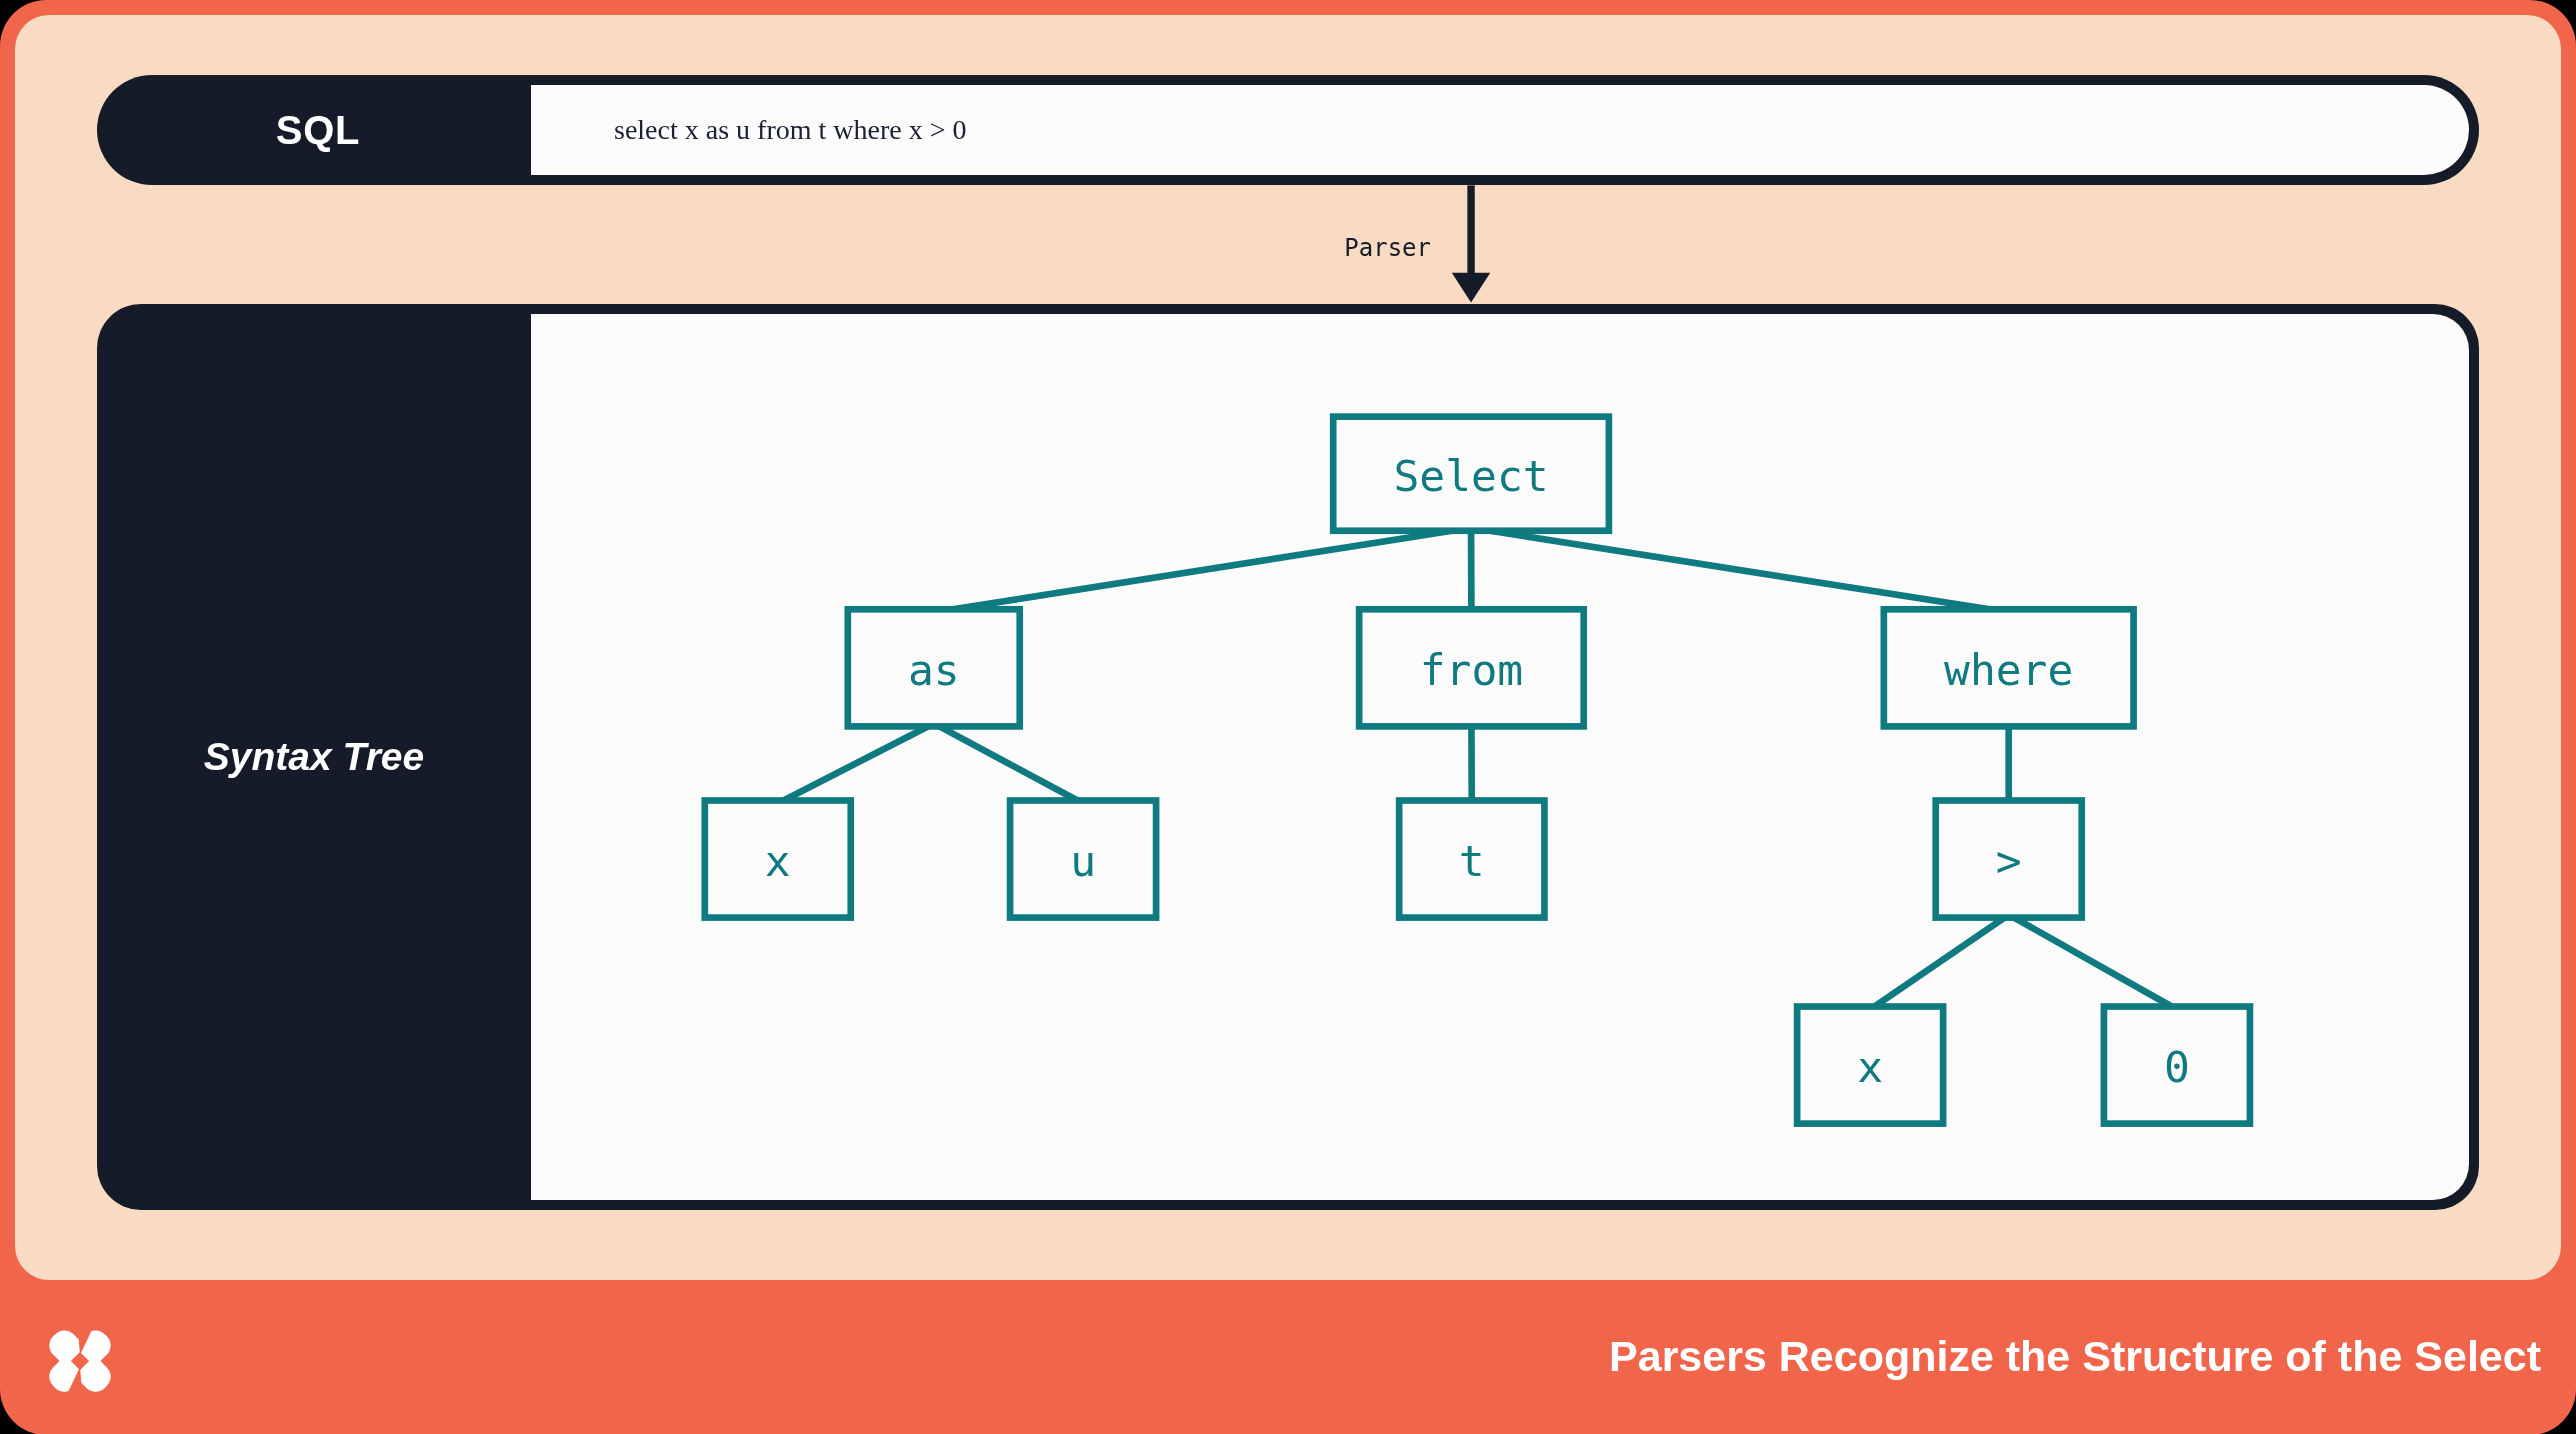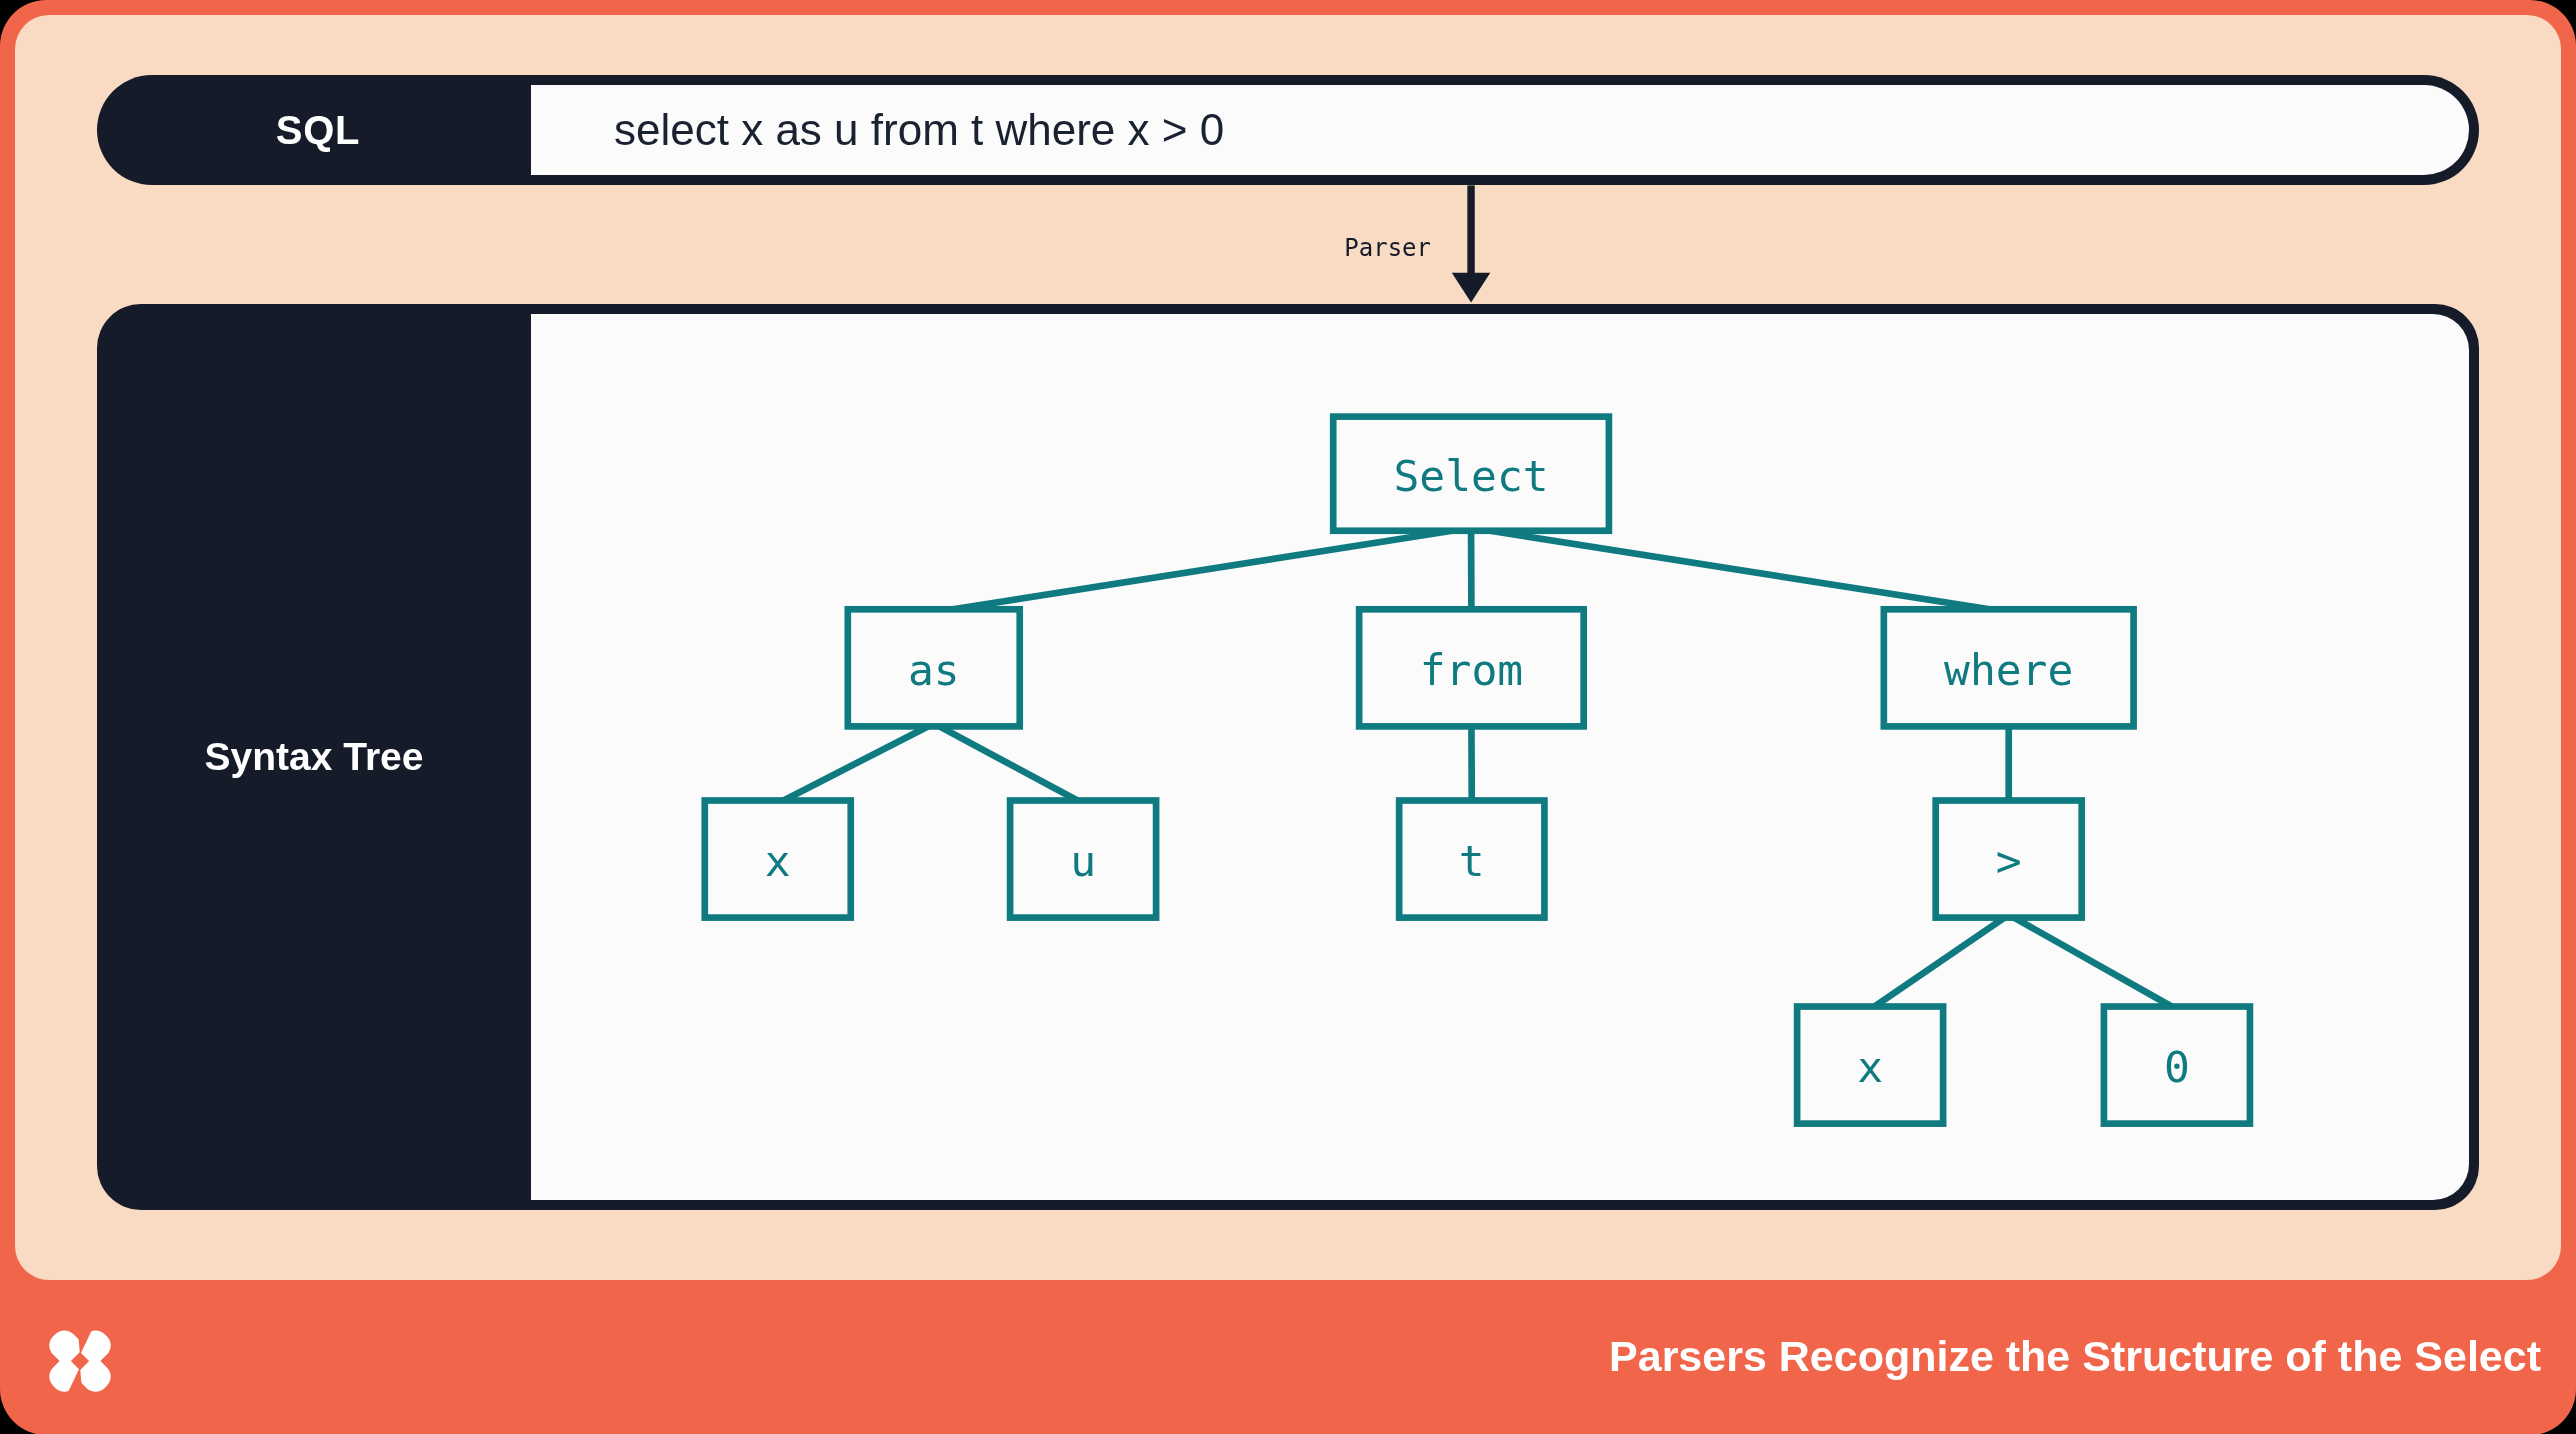--- a/index.html
+++ b/index.html
@@ -17,32 +17,32 @@
   
   .sql-bar{position:absolute;left:97px;top:75px;width:2382px;height:110px;
            background:var(--navy);border-radius:56px;z-index:2;}
   .sql-label-area{position:absolute;left:4px;top:0;width:434px;height:100%;
                   display:flex;align-items:center;justify-content:center;}
   .sql-label-area span{color:var(--white);font-weight:700;font-size:40px;letter-spacing:0.7px;}
   .sql-content{position:absolute;left:434px;top:9.6px;right:9.6px;bottom:9.6px;
                background:var(--panel);border-radius:0 46px 46px 0;
                display:flex;align-items:center;}
   .sql-query{margin-left:83px;color:var(--ink);
-             font-family:Liberation Sans, sans-serif;font-size:44px;}
+             font-family:Liberation Serif, serif;font-size:28px;}
 
   
   .parser-label{position:absolute;left:1201px;top:227px;width:230px;text-align:right;
                 color:var(--navy);font-family:"DejaVu Sans Mono",monospace;
                 font-size:24px;line-height:42px;z-index:3;}
 
   
   .syntax-card{position:absolute;left:97px;top:304px;width:2382px;height:906px;
                background:var(--navy);border-radius:44px;z-index:2;}
   .syntax-label-area{position:absolute;left:0;top:0;width:434px;height:100%;
-                     display:flex;align-items:center;justify-content:center;}
+                     display:flex;align-items:center;justify-content:center;font-style:italic;}
   .syntax-label-area span{color:var(--white);font-weight:700;font-size:39px;}
   .syntax-panel{position:absolute;left:434px;top:10.4px;right:10.4px;bottom:10.4px;
                 background:var(--panel);border-radius:0 36px 36px 0;}
 
   
   .overlay{position:absolute;inset:0;width:100%;height:100%;z-index:3;pointer-events:none;}
   .arrow-line{stroke:var(--navy);stroke-width:10;}
   .arrow-head{fill:var(--navy);}
   #tree-edges line{stroke:var(--teal);stroke-width:9;}
   #tree-nodes rect{fill:var(--panel);stroke:var(--teal);stroke-width:9;}

